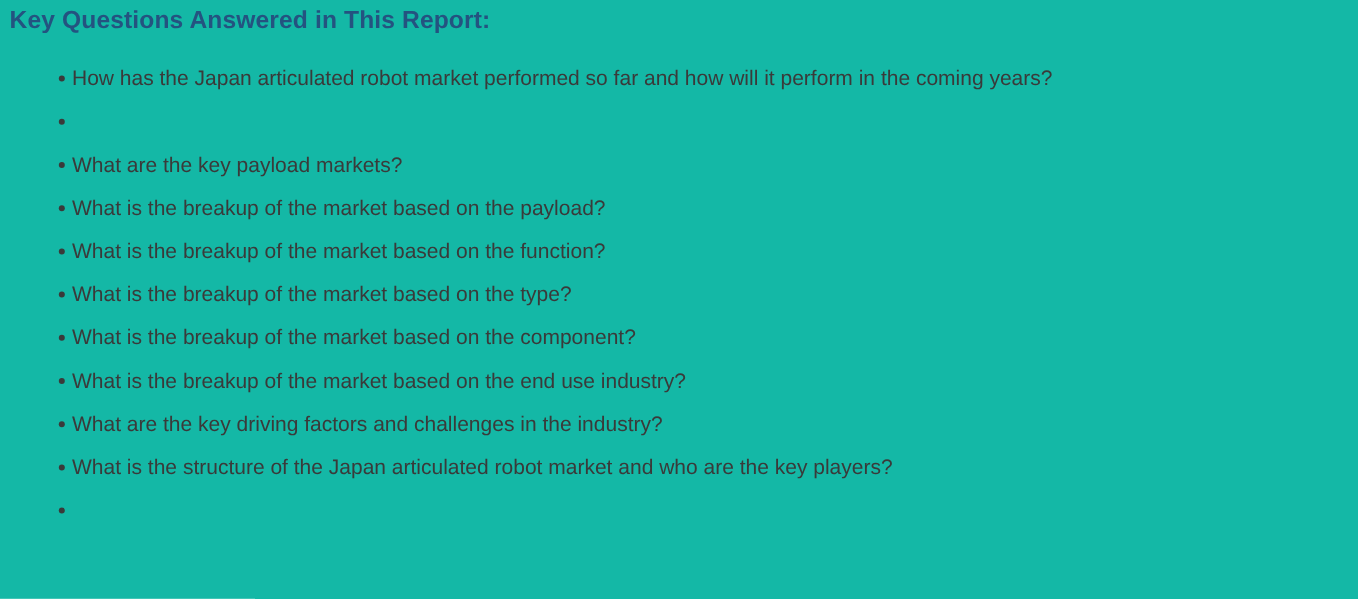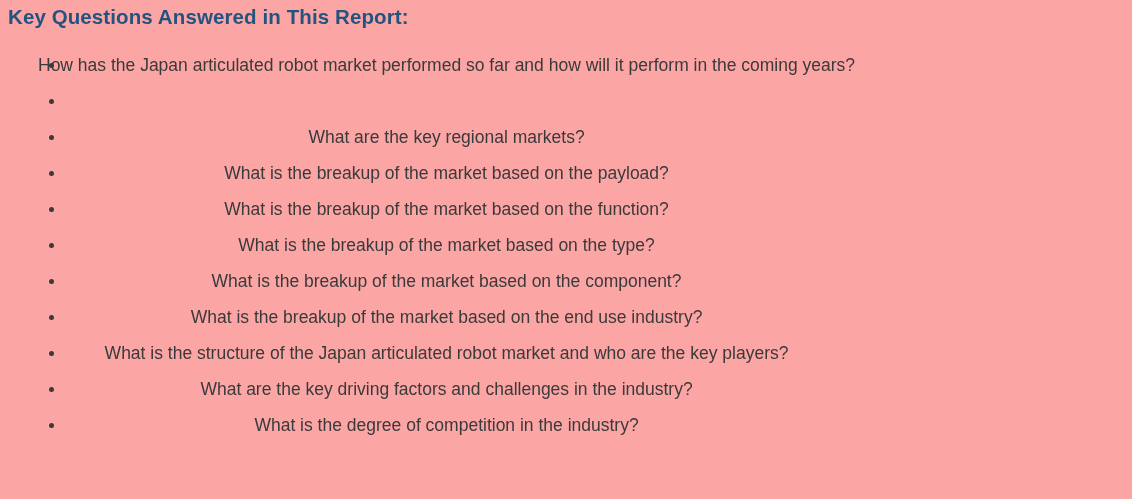--- a/index.html
+++ b/index.html
@@ -12,23 +12,22 @@
     width: 1132px;
     height: 499px;
     font-family: "Liberation Sans", sans-serif;
     -webkit-font-smoothing: antialiased;
     overflow: hidden;
   }
   .page {
     position: relative;
     width: 1132px;
     height: 499px;
-    background: #fca5a5;
+    background: #14b8a6;
     box-sizing: border-box;
-    text-align: center;
   }
   .section-heading {
     position: absolute;
     left: 8px;
     top: 2px;
     margin: 0;
     font-family: "Liberation Sans", sans-serif;
     font-size: 20.5px;
     font-weight: bold;
     color: #245380;
@@ -40,21 +39,21 @@
     position: absolute;
     left: 0;
     top: 47px;
     margin: 0;
     padding: 0;
     list-style: none;
   }
   .question-item {
     position: relative;
     margin: 0;
-    padding: 0 0 0 38px;
+    padding: 0 0 0 60px;
     height: 36px;
     line-height: 36px;
     font-family: "Liberation Sans", sans-serif;
     font-size: 17.5px;
     font-weight: normal;
     color: #3a3a3a;
     white-space: nowrap;
   }
   .question-item .bullet {
     position: absolute;
@@ -84,21 +83,21 @@
       <span class="bullet"></span>
       <span class="question-text">How has the Japan articulated robot market performed so far and how will it perform in the coming years?</span>
     </li>
 
     <li class="question-item">
       <span class="bullet"></span>
     </li>
 
     <li class="question-item">
       <span class="bullet"></span>
-      <span class="question-text">What are the key regional markets?</span>
+      <span class="question-text">What are the key payload markets?</span>
     </li>
 
     <li class="question-item">
       <span class="bullet"></span>
       <span class="question-text">What is the breakup of the market based on the payload?</span>
     </li>
 
     <li class="question-item">
       <span class="bullet"></span>
       <span class="question-text">What is the breakup of the market based on the function?</span>
@@ -115,28 +114,27 @@
     </li>
 
     <li class="question-item">
       <span class="bullet"></span>
       <span class="question-text">What is the breakup of the market based on the end use industry?</span>
     </li>
 
 
     <li class="question-item">
       <span class="bullet"></span>
+      <span class="question-text">What are the key driving factors and challenges in the industry?</span>
+    </li>
+
+    <li class="question-item">
+      <span class="bullet"></span>
       <span class="question-text">What is the structure of the Japan articulated robot market and who are the key players?</span>
     </li>
 
     <li class="question-item">
       <span class="bullet"></span>
-      <span class="question-text">What are the key driving factors and challenges in the industry?</span>
-    </li>
-
-    <li class="question-item">
-      <span class="bullet"></span>
-      <span class="question-text">What is the degree of competition in the industry?</span>
     </li>
 
   </ul>
 
 </div>
 
 </body></html>

